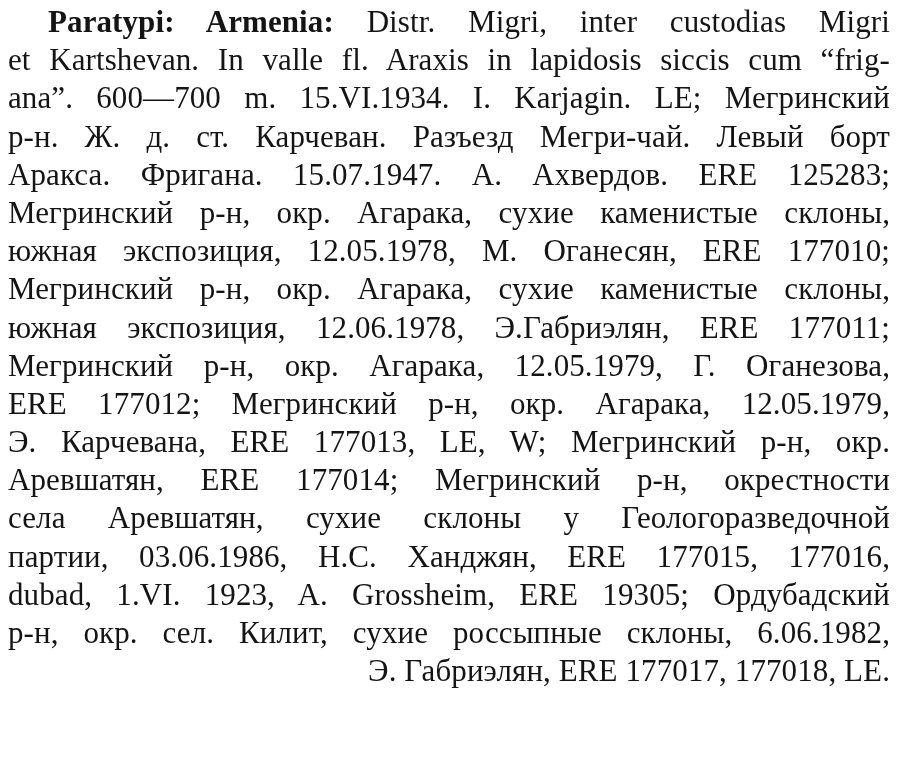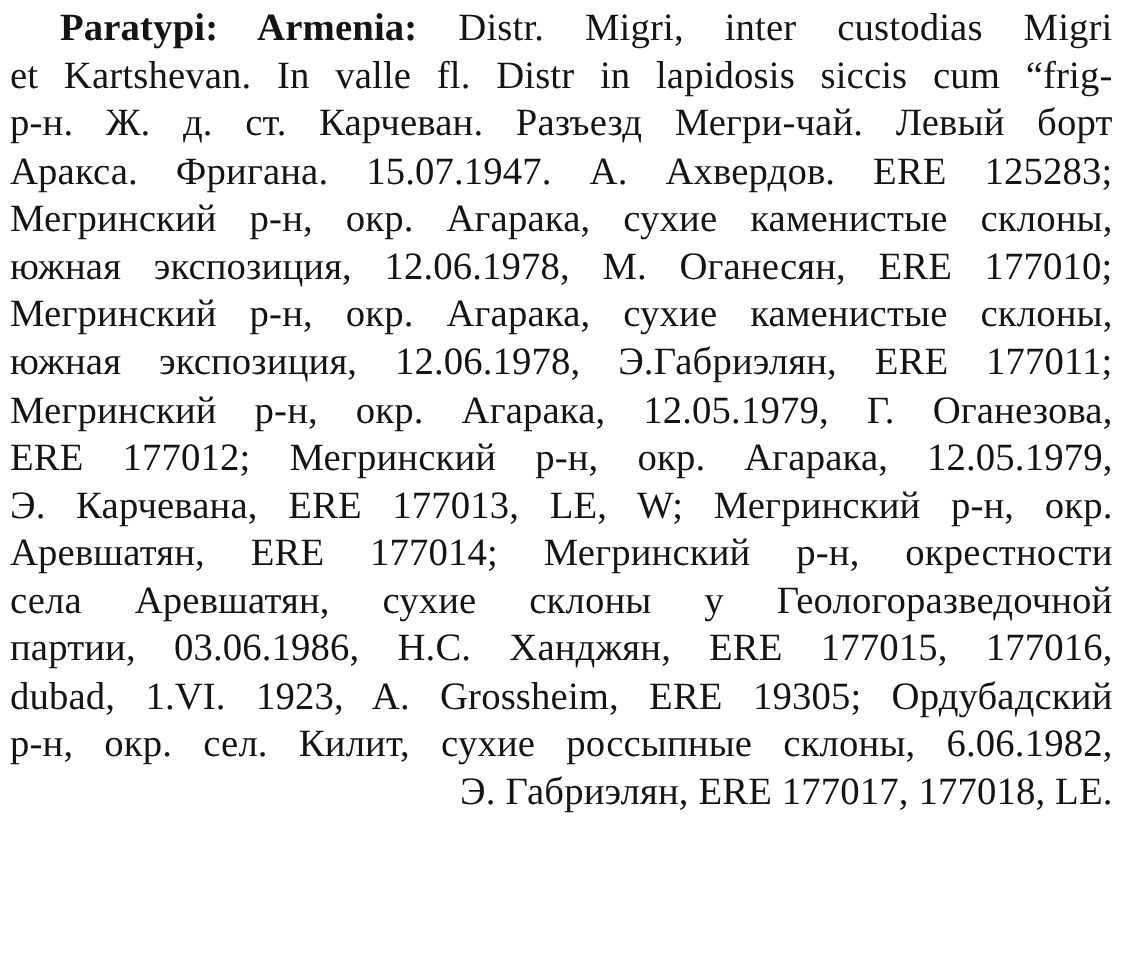--- a/index.html
+++ b/index.html
@@ -41,30 +41,31 @@
     font-weight: bold;
   }
 </style>
 </head>
 <body>
 
 <div class="page">
 
   <div class="line indent"><span class="b">Paratypi: Armenia:</span><span> Distr. Migri, inter custodias Migri</span></div>
 
-  <div class="line"><span>et Kartshevan. In valle fl. Distr in lapidosis siccis cum “frig-</span></div>
+  <div class="line"><span>et Kartshevan. In valle fl. Araxis in lapidosis siccis cum “frig-</span></div>
 
+  <div class="line"><span>ana”. 600—700 m. 15.VI.1934. I. Karjagin. LE; Мегринский</span></div>
 
   <div class="line"><span>р-н. Ж. д. ст. Карчеван. Разъезд Мегри-чай. Левый борт</span></div>
 
   <div class="line"><span>Аракса. Фригана. 15.07.1947. А. Ахвердов. ERE 125283;</span></div>
 
   <div class="line"><span>Мегринский р-н, окр. Агарака, сухие каменистые склоны,</span></div>
 
-  <div class="line"><span>южная экспозиция, 12.06.1978, М. Оганесян, ERE 177010;</span></div>
+  <div class="line"><span>южная экспозиция, 12.05.1978, М. Оганесян, ERE 177010;</span></div>
 
   <div class="line"><span>Мегринский р-н, окр. Агарака, сухие каменистые склоны,</span></div>
 
   <div class="line"><span>южная экспозиция, 12.06.1978, Э.Габриэлян, ERE 177011;</span></div>
 
   <div class="line"><span>Мегринский р-н, окр. Агарака, 12.05.1979, Г. Оганезова,</span></div>
 
   <div class="line"><span>ERE 177012; Мегринский р-н, окр. Агарака, 12.05.1979,</span></div>
 
   <div class="line"><span>Э. Карчевана, ERE 177013, LE, W; Мегринский р-н, окр.</span></div>

